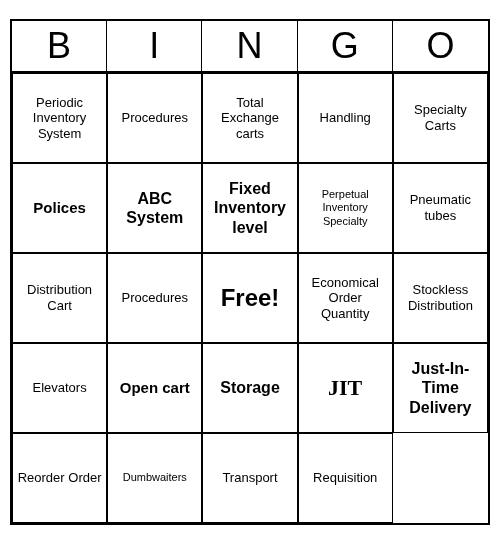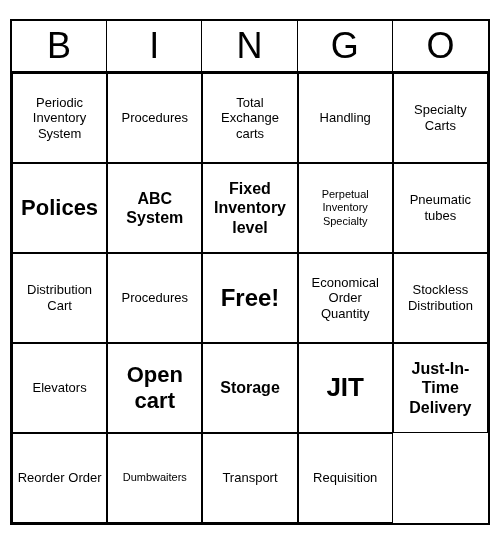--- a/index.html
+++ b/index.html
@@ -57,21 +57,21 @@
       padding: 4px;
       min-height: 90px;
     }
 
     .bingo-cell span {
       display: block;
       line-height: 1.2;
     }
 
     .size-large {
-      font-size: 22px;
+      font-size: 15px;
       font-weight: bold;
     }
 
     .size-medium {
       font-size: 16px;
       font-weight: bold;
     }
 
     .size-small {
       font-size: 13px;
@@ -80,22 +80,23 @@
     .size-xsmall {
       font-size: 11px;
     }
 
     .free-cell {
       font-size: 24px;
       font-weight: bold;
     }
 
     .jit-cell {
-      font-size: 26px;
+      font-size: 22px;
       font-weight: bold;
+      font-family: Liberation Serif, serif;
     }
   </style>
 </head>
 <body>
 
 <div class="bingo-card">
   <div class="bingo-header">
   <div class="bingo-header-cell">B</div>
       <div class="bingo-header-cell">I</div>
       <div class="bingo-header-cell">N</div>

